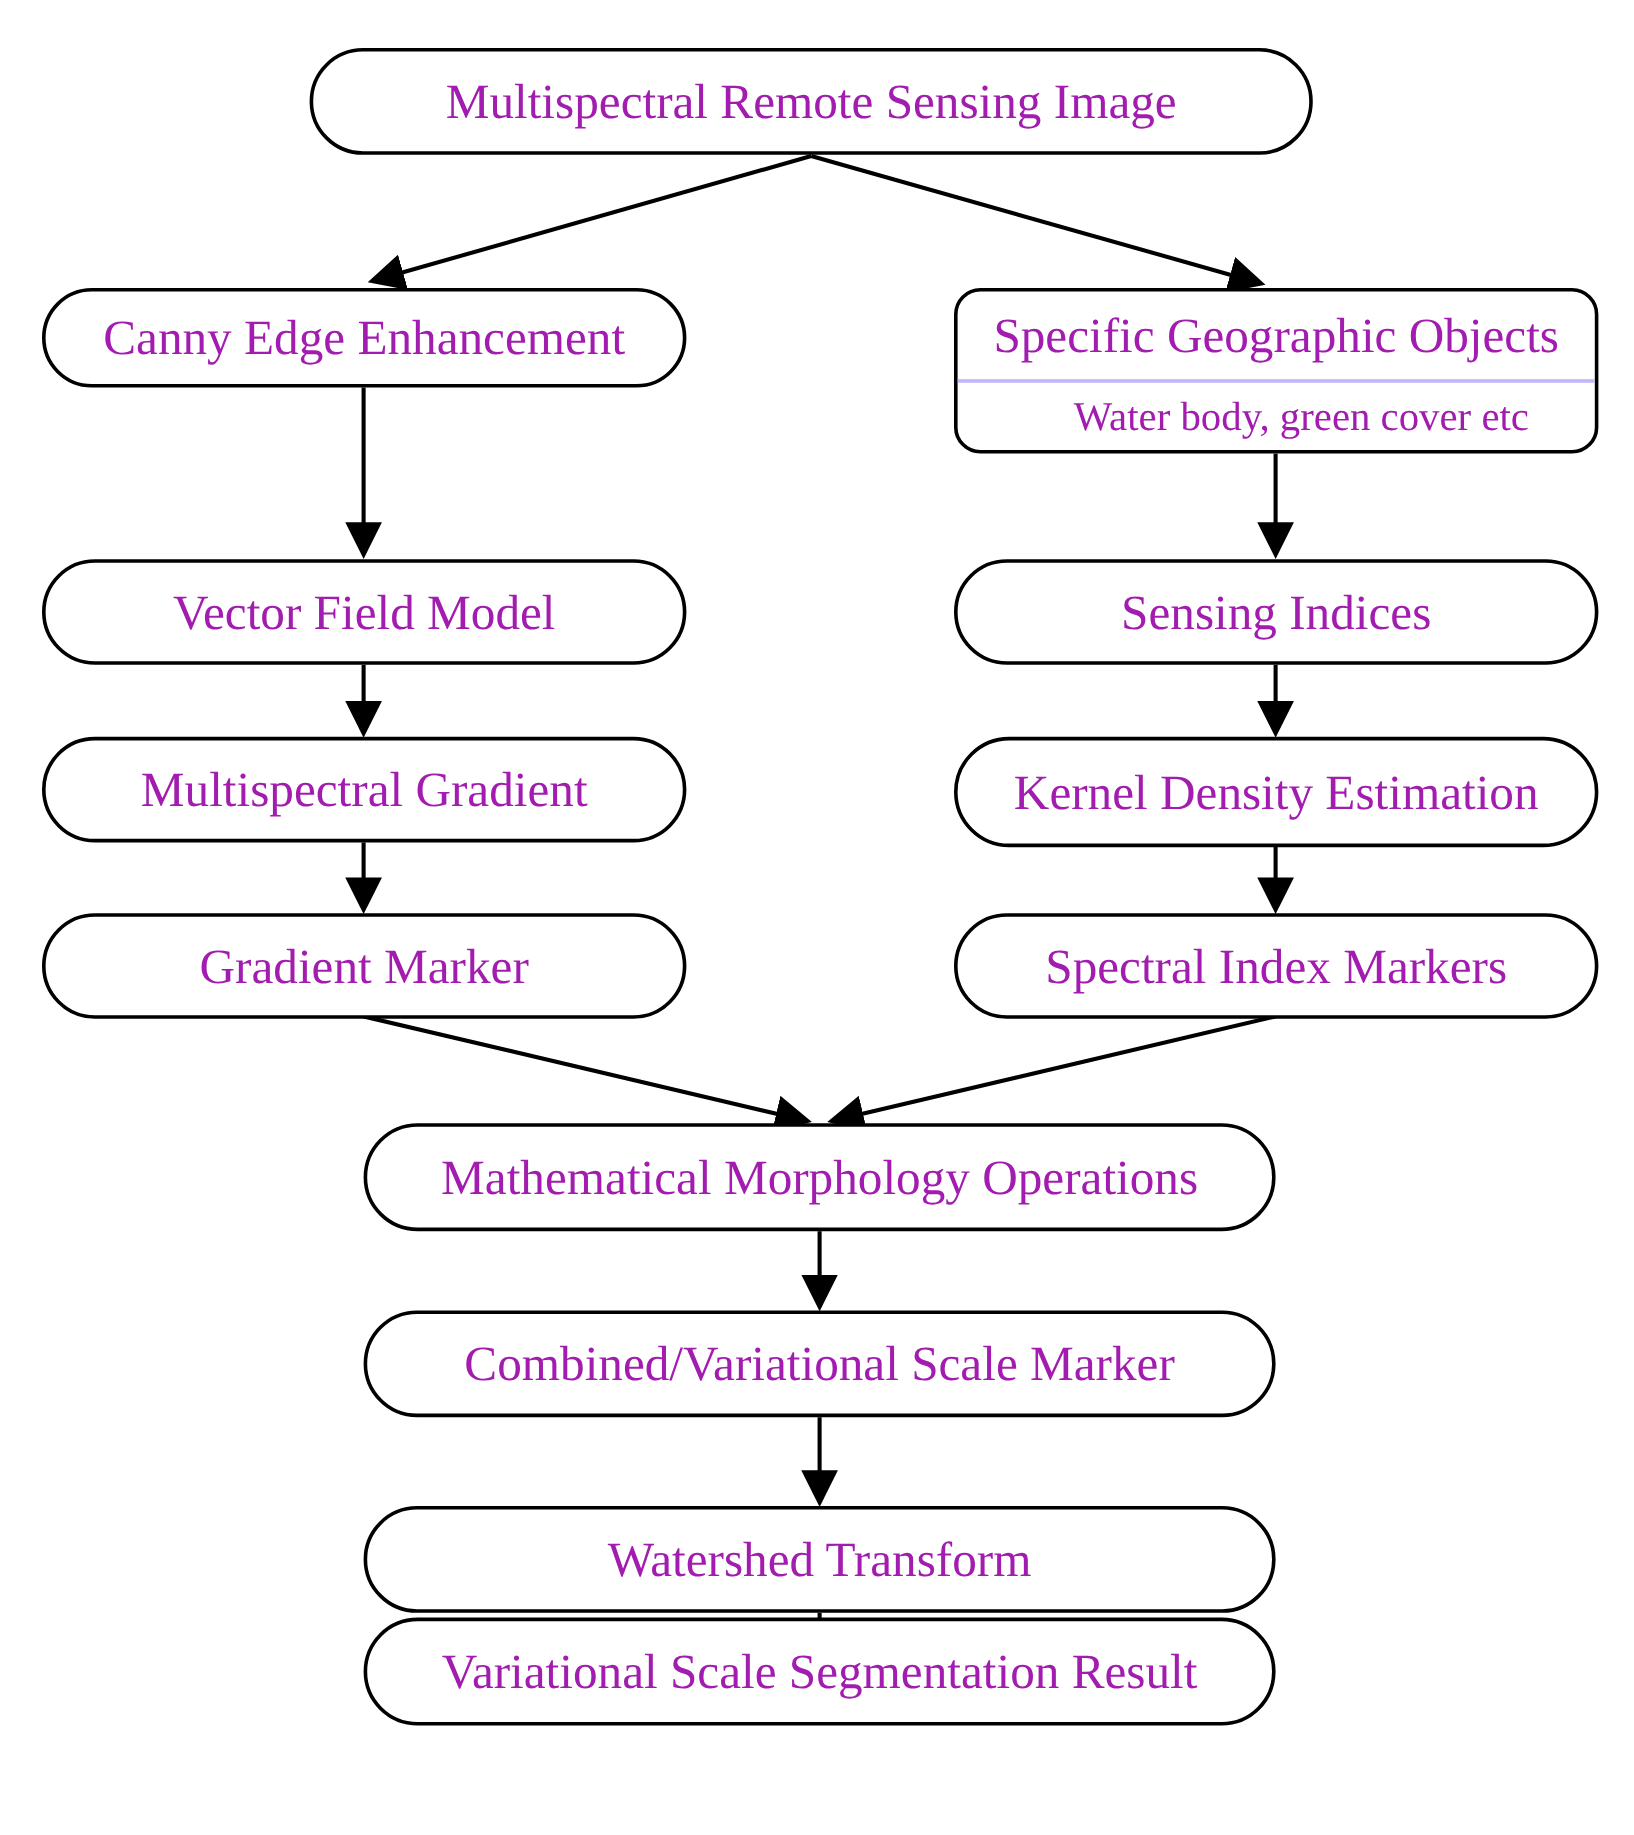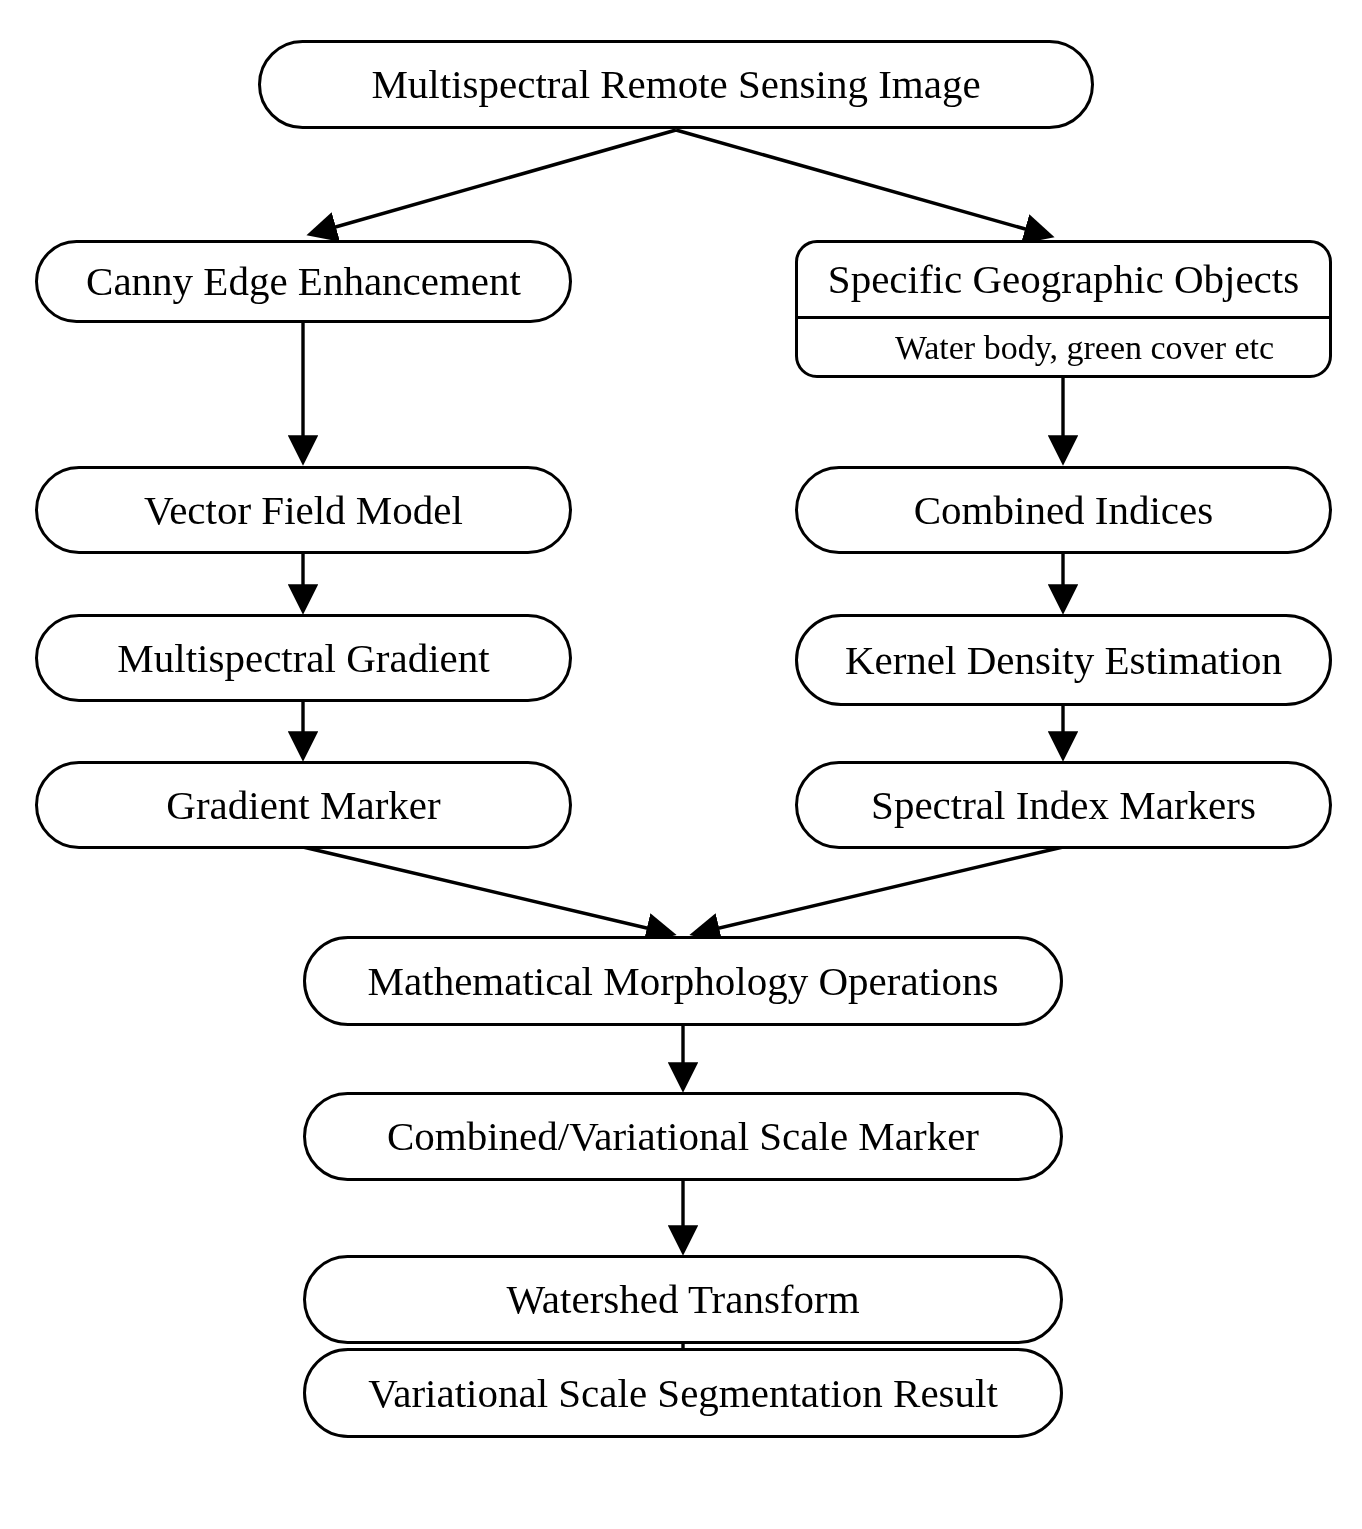--- a/index.html
+++ b/index.html
@@ -26,42 +26,42 @@
   .node {
     position: absolute;
     box-sizing: border-box;
     background: #ffffff;
     border: 3px solid #000000;
     border-radius: 46px;
     display: flex;
     align-items: center;
     justify-content: center;
     text-align: left;
-    color: #000000;
+    color: #a21caf;
     z-index: 2;
   }
   .node-label {
     font-size: 41px;
     line-height: 1;
     letter-spacing: 0px;
     white-space: nowrap;
   }
   
   .node.compound {
     display: block;
     border-radius: 22px;
     padding: 0;
     overflow: hidden;
   }
   .compound-title {
     height: 73px;
     display: flex;
     align-items: center;
     justify-content: center;
-    border-bottom: 3px solid #000000;
+    border-bottom: 3px solid #c4b5fd;
   }
   .compound-title .node-label { font-size: 41px; }
   .compound-sub {
     height: 57px;
     display: flex;
     align-items: center;
     justify-content: center;
     margin-left: 42px;
   }
   .compound-sub .node-label { font-size: 34px; }
@@ -122,21 +122,21 @@
     <div class="compound-sub">
       <span class="node-label">Water body, green cover etc</span>
     </div>
   </div>
 
   <div class="node" style="left:35px; top:466px; width:537px; height:88px;">
     <span class="node-label">Vector Field Model</span>
   </div>
 
   <div class="node" style="left:795px; top:466px; width:537px; height:88px;">
-    <span class="node-label">Combined Indices</span>
+    <span class="node-label">Sensing Indices</span>
   </div>
 
   <div class="node" style="left:35px; top:614px; width:537px; height:88px;">
     <span class="node-label">Multispectral Gradient</span>
   </div>
 
   <div class="node" style="left:795px; top:614px; width:537px; height:92px;">
     <span class="node-label">Kernel Density Estimation</span>
   </div>
 

